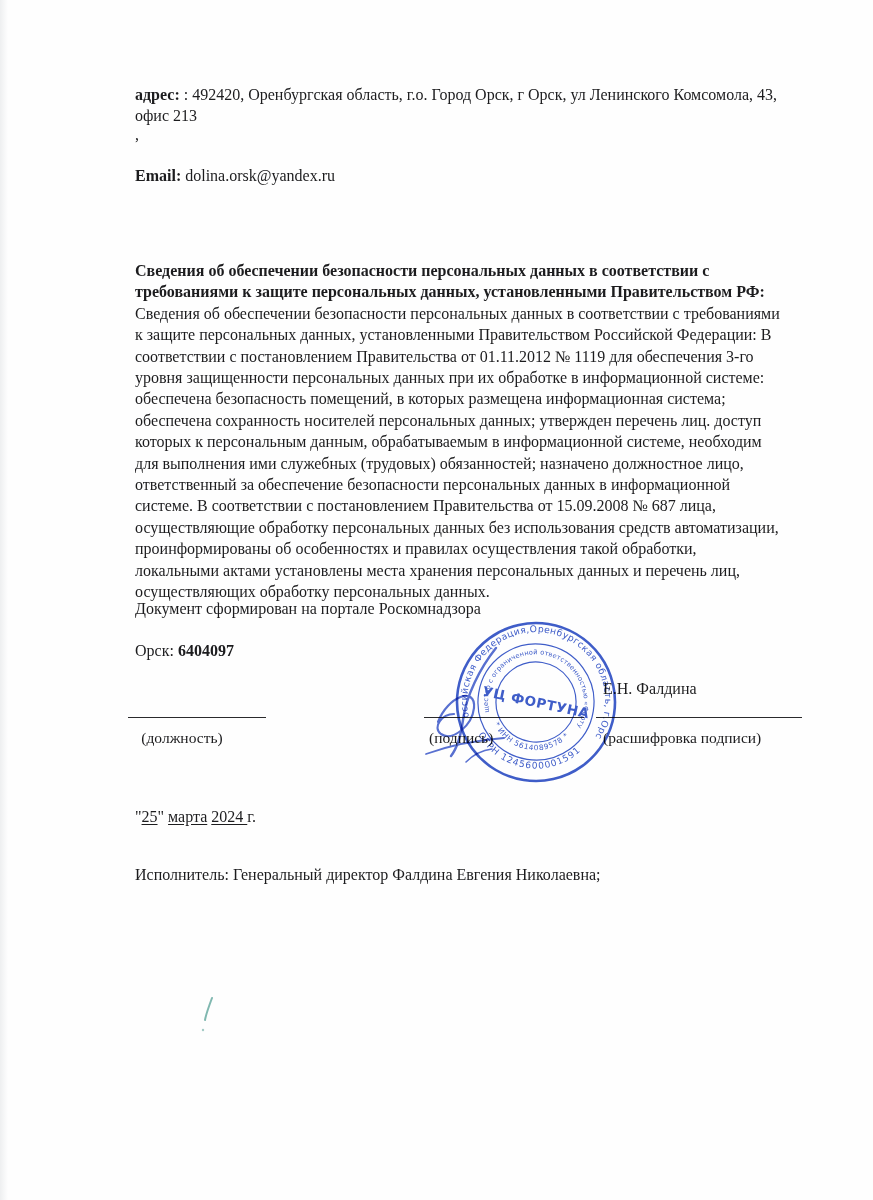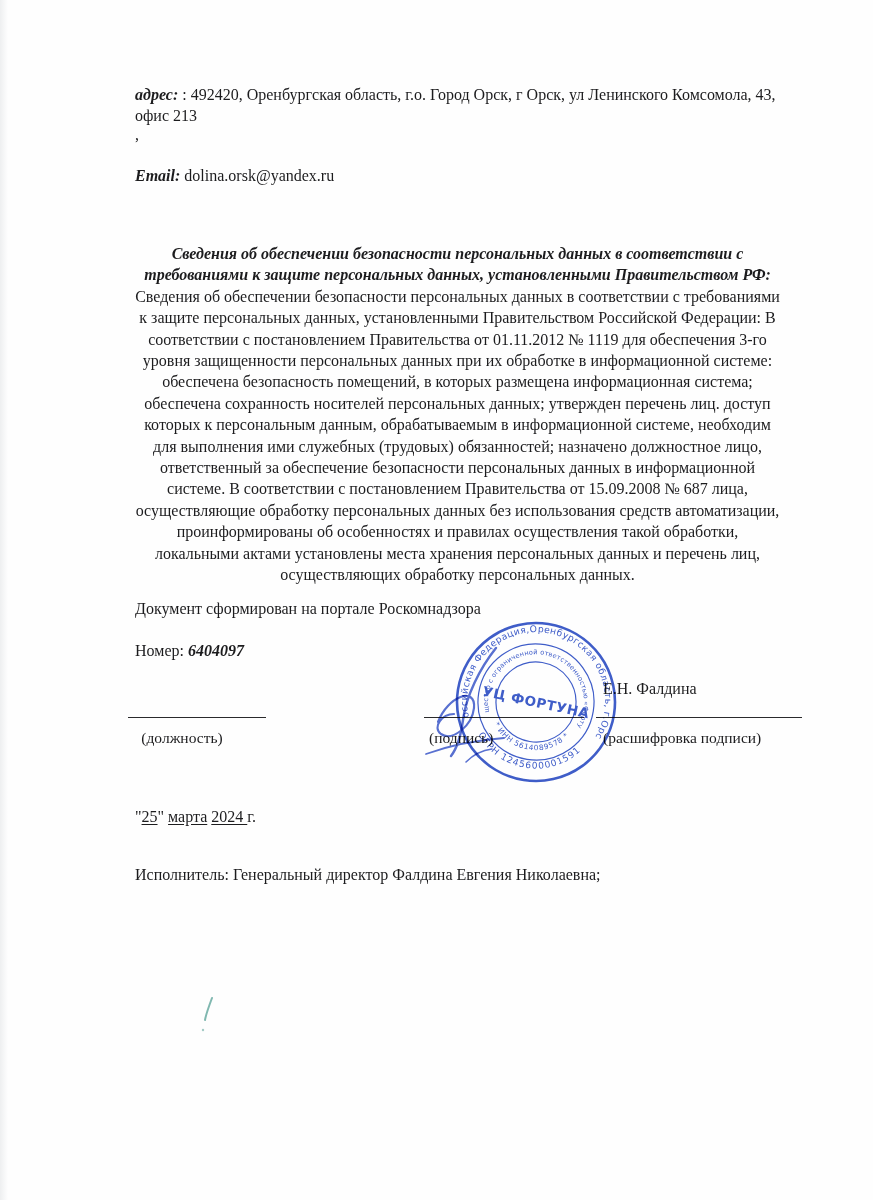--- a/index.html
+++ b/index.html
@@ -9,21 +9,21 @@
     background:#fefefe;
     overflow:hidden;
     font-family:"Liberation Serif", serif;
     color:#1c1c1e;
   }
   .scan-edge{
     position:absolute;left:0;top:0;width:8px;height:100%;
     background:linear-gradient(to right, rgba(190,195,200,0.25), rgba(255,255,255,0));
   }
   .tblock{position:absolute;left:135px;width:645px;font-size:16px;line-height:21.4px;}
-  .b{font-weight:bold;font-style:italic;}
+  .b{font-weight:bold;}
   .u{text-decoration:underline;text-underline-offset:2px;}
   .caption{font-size:15.5px;}
   .sig-line{position:absolute;height:0;border-top:1.6px solid #2a2a2c;}
   .stamp-wrap{position:absolute;left:452px;top:618px;width:168px;height:168px;
     mix-blend-mode:multiply;opacity:0.92;}
   .scribble{position:absolute;left:408px;top:634px;width:130px;height:145px;
     mix-blend-mode:multiply;}
   .ink-mark{position:absolute;left:196px;top:992px;width:28px;height:44px;}
   .stamp-sans{font-family:"DejaVu Sans", sans-serif;}
 </style>
@@ -39,30 +39,30 @@
 
   <div class="tblock" style="top:124px;">
     <span>,</span>
   </div>
 
   <div class="tblock" style="top:165px;">
     <span class="b">Email:</span><span> dolina.orsk@yandex.ru</span>
   </div>
 
 
-  <div class="tblock" style="top:243px;text-align:center;">
+  <div class="tblock" style="top:260px;">
     <span class="b">Сведения об обеспечении безопасности персональных данных в соответствии с требованиями к защите персональных данных, установленными Правительством РФ:</span><span> Сведения об обеспечении безопасности персональных данных в соответствии с требованиями к защите персональных данных, установленными Правительством Российской Федерации: В соответствии с постановлением Правительства от 01.11.2012 № 1119 для обеспечения 3-го уровня защищенности персональных данных при их обработке в информационной системе: обеспечена безопасность помещений, в которых размещена информационная система; обеспечена сохранность носителей персональных данных; утвержден перечень лиц. доступ которых к персональным данным, обрабатываемым в информационной системе, необходим для выполнения ими служебных (трудовых) обязанностей; назначено должностное лицо, ответственный за обеспечение безопасности персональных данных в информационной системе. В соответствии с постановлением Правительства от 15.09.2008 № 687 лица, осуществляющие обработку персональных данных без использования средств автоматизации, проинформированы об особенностях и правилах осуществления такой обработки, локальными актами установлены места хранения персональных данных и перечень лиц, осуществляющих обработку персональных данных.</span>
   </div>
 
   <div class="tblock" style="top:598px;">
     <span>Документ сформирован на портале Роскомнадзора</span>
   </div>
 
   <div class="tblock" style="top:640px;">
-    <span>Номер: </span><span class="b">6404097</span>
+    <span>Орск: </span><span class="b">6404097</span>
   </div>
 
   <div class="tblock" style="top:678px;left:603px;width:220px;">
     <span>Е.Н. Фалдина</span>
   </div>
 
   <div class="sig-line" style="left:128px;top:717px;width:138px;"></div>
   <div class="sig-line" style="left:424px;top:717px;width:160px;"></div>
   <div class="sig-line" style="left:596px;top:717px;width:206px;"></div>
 

